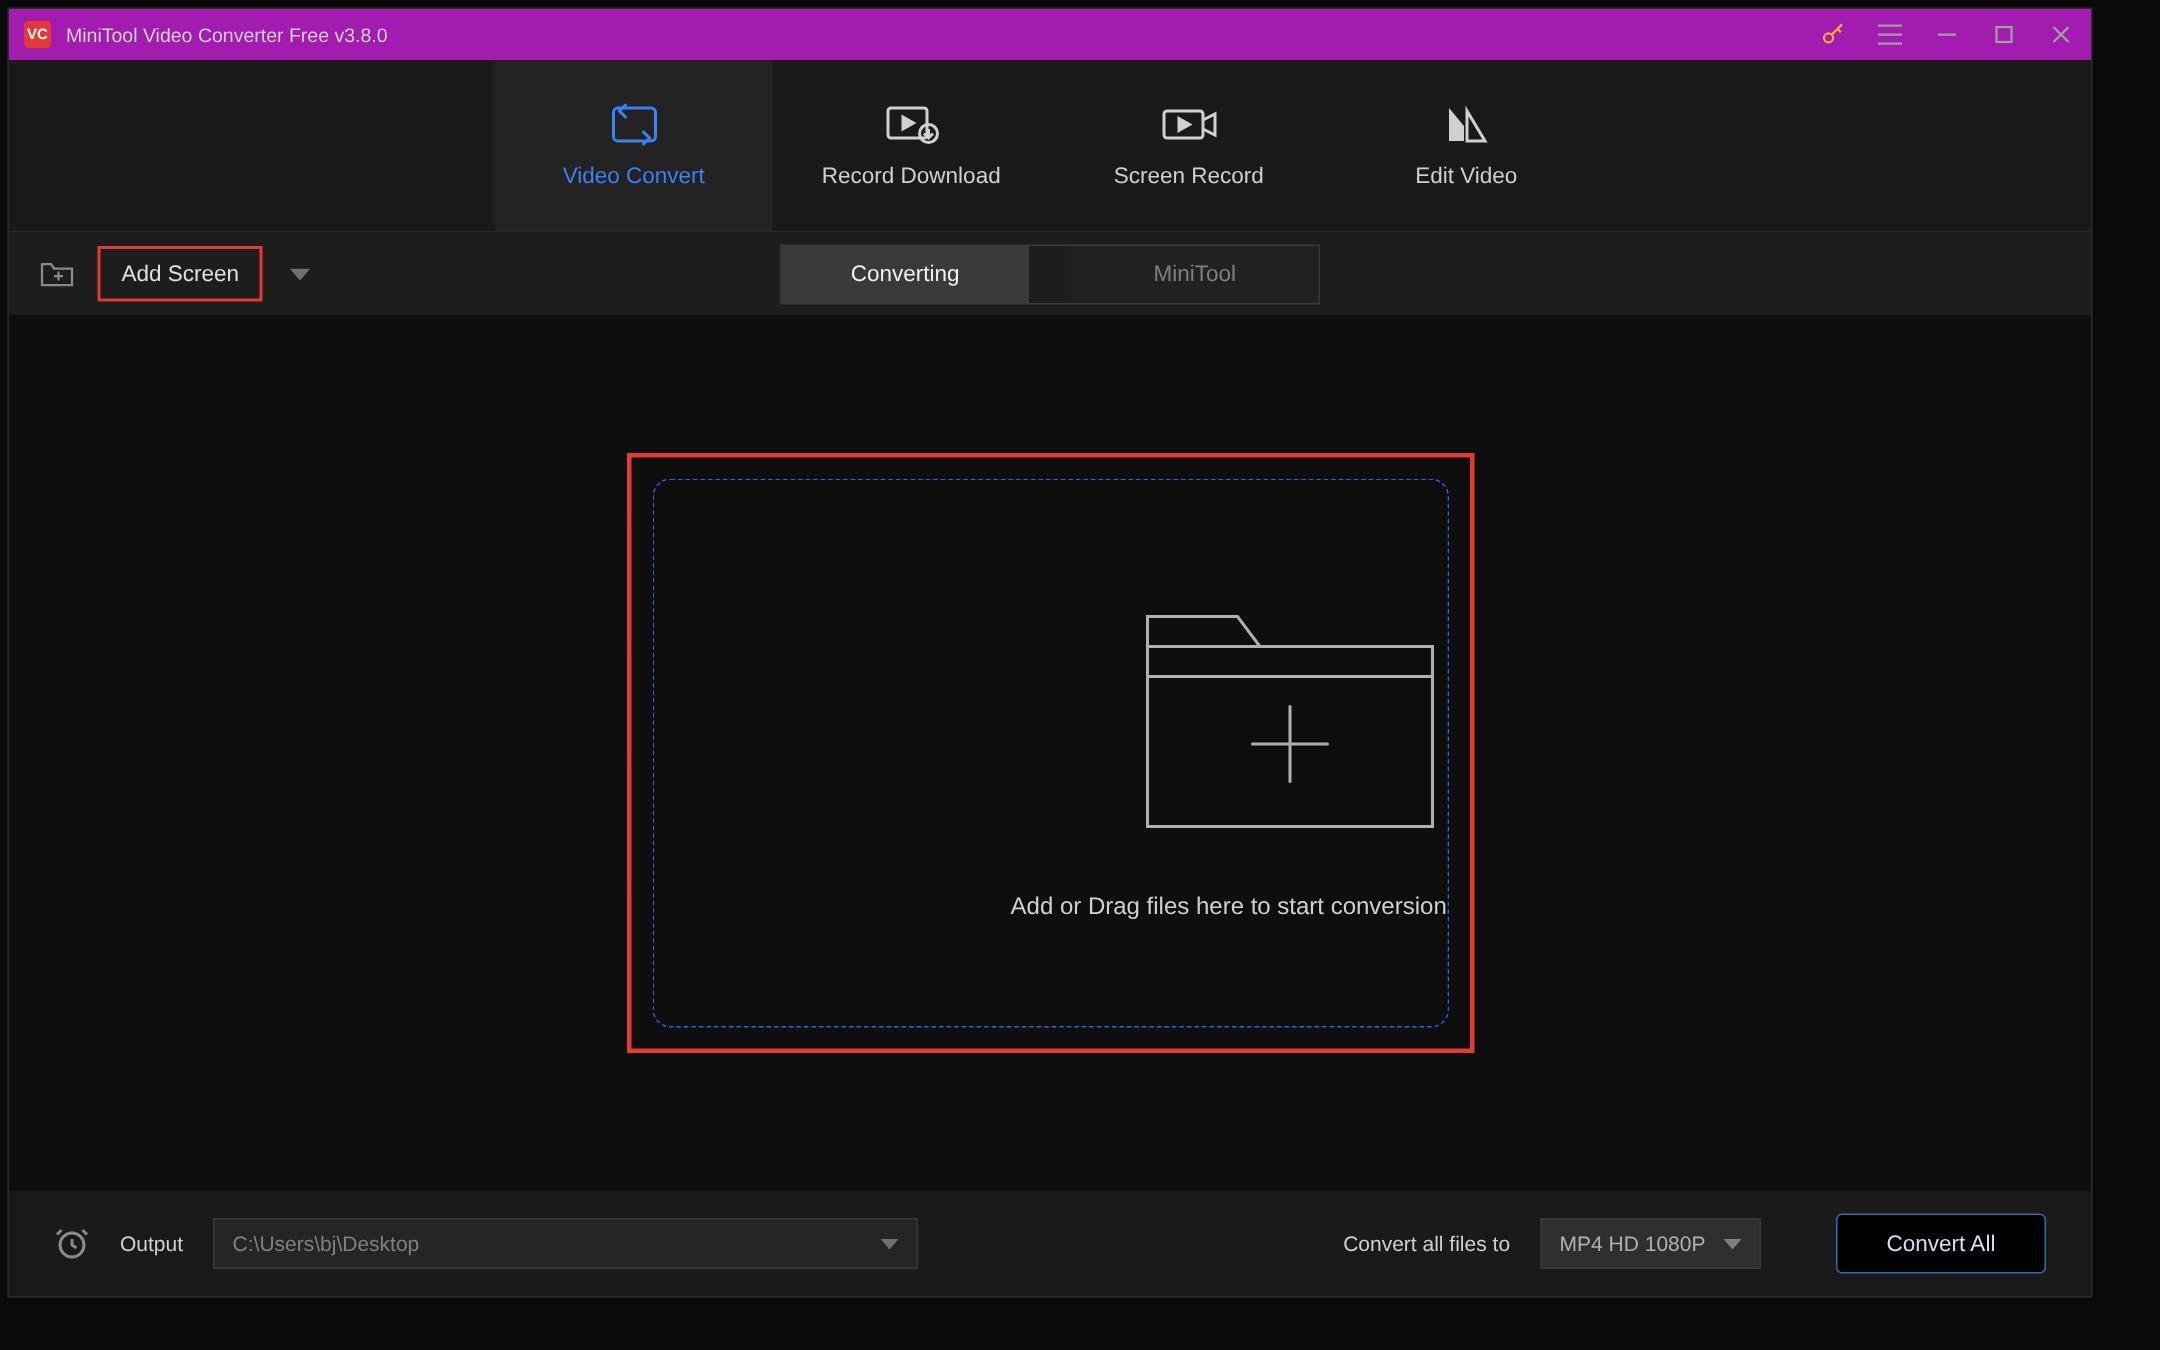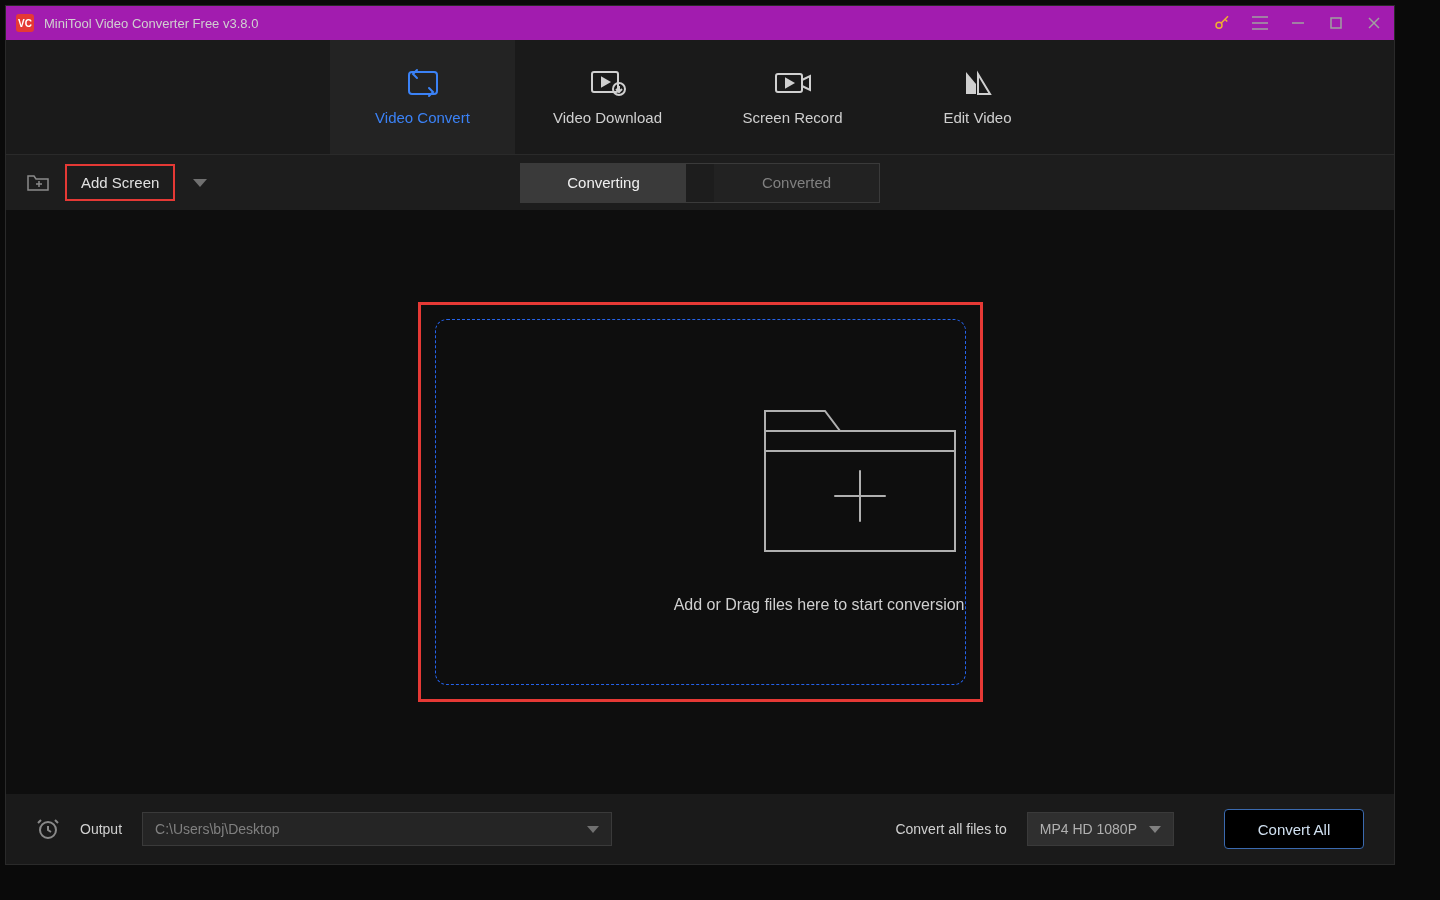--- a/index.html
+++ b/index.html
@@ -294,21 +294,21 @@
     </div>
     <div class="main-tab">
       <div class="main-tab-icon">
         <svg width="38" height="28" viewBox="0 0 38 28" fill="none" stroke="#d0d0d0" stroke-width="2">
           <rect x="3" y="3" width="26" height="20" rx="2"></rect>
           <polygon points="13,9 13,17 20,13" fill="#d0d0d0"></polygon>
           <circle cx="30" cy="20" r="6"></circle>
           <path d="M30 17 L30 23 M27 20 L30 23 L33 20"></path>
         </svg>
       </div>
-      <div class="main-tab-label">Video Download</div>
+      <div class="main-tab-label">Record Download</div>
     </div>
     <div class="main-tab">
       <div class="main-tab-icon">
         <svg width="40" height="26" viewBox="0 0 40 26" fill="none" stroke="#d0d0d0" stroke-width="2">
           <rect x="3" y="4" width="26" height="18" rx="2"></rect>
           <polygon points="13,9 13,17 20,13" fill="#d0d0d0"></polygon>
           <path d="M29 10 L37 6 L37 20 L29 16"></path>
         </svg>
       </div>
       <div class="main-tab-label">Screen Record</div>
@@ -334,21 +334,21 @@
     </div>
     <div class="add-files-btn">Add Screen</div>
     <div class="dropdown-caret">
       <svg width="14" height="8" viewBox="0 0 14 8" fill="#707070">
           <polygon points="0,0 14,0 7,8"></polygon>
         </svg>
     </div>
 
     <div class="sub-tabs">
       <div class="sub-tab active">Converting</div>
-      <div class="sub-tab">Converted</div>
+      <div class="sub-tab">MiniTool</div>
     </div>
   </div>
 
   <div class="content-area">
     <div class="dropzone-wrapper">
       <div class="dropzone">
         <svg width="210" height="170" viewBox="0 0 210 170" fill="none" stroke="#b0b0b0" stroke-width="2">
           <path d="M10 20 L70 20 L85 40 L10 40 Z"></path>
           <path d="M10 40 L200 40 L200 160 L10 160 Z"></path>
           <line x1="10" y1="60" x2="200" y2="60"></line>

